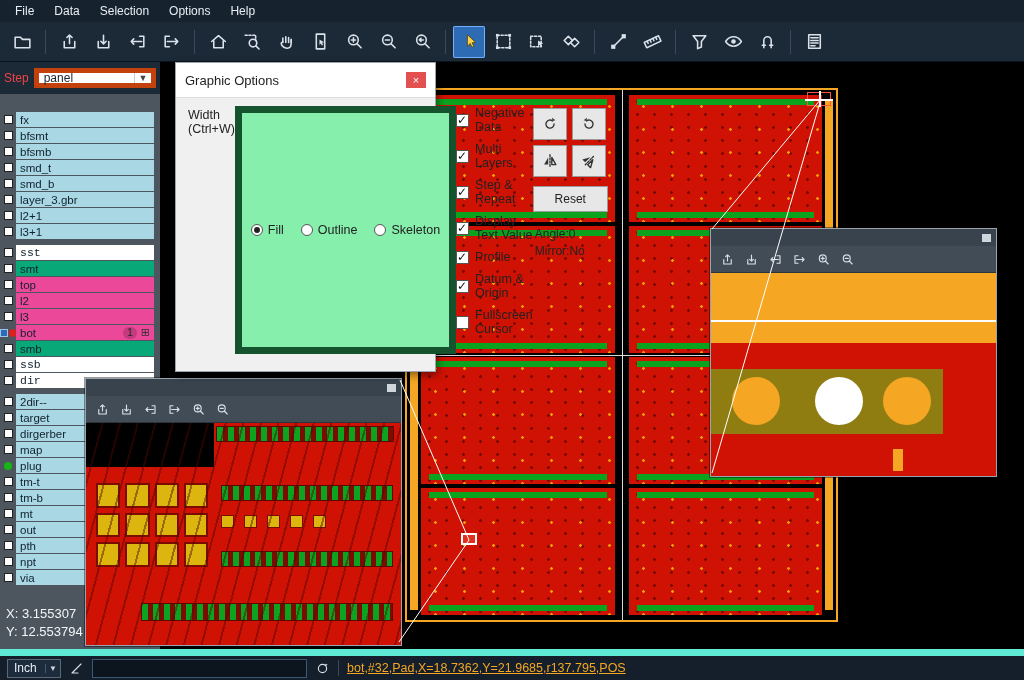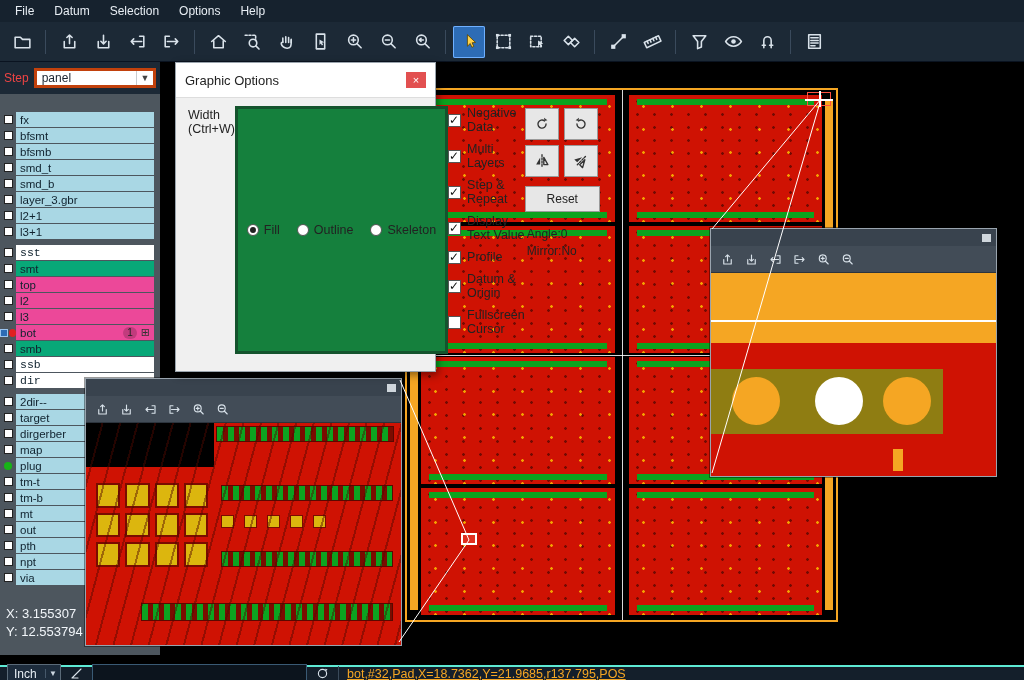--- a/index.html
+++ b/index.html
@@ -20,21 +20,21 @@
   .tbtn.active{background:#2d6cb5;box-shadow:inset 0 0 0 1px #6fb0ff;}
   .tsep{width:1px;height:24px;background:#3a4a5c;margin:0 6px;}
   .tico{stroke:#d9e2ea;fill:none;stroke-width:1.5;stroke-linecap:round;stroke-linejoin:round;}
   .dico{stroke:#333;fill:none;stroke-width:1.5;stroke-linecap:round;stroke-linejoin:round;}
 
   
   .sidebar{position:absolute;left:0;top:62px;width:160px;height:593px;background:#4d565e;
            display:flex;flex-direction:column;z-index:5;}
   .step-row{height:32px;background:#1c2936;display:flex;align-items:center;padding:0 4px;gap:5px;flex:none;}
   .step-label{color:#ef4444;font-size:12px;}
-  .step-select{flex:1;height:20px;background:#fff;border:3px solid #c2410c;display:flex;align-items:center;
+  .step-select{flex:1;height:20px;background:#fff;border:5px solid #c2410c;display:flex;align-items:center;
                font-size:12px;color:#1a2430;padding-left:5px;box-sizing:border-box;}
   .step-select .chev{margin-left:auto;border-left:1px solid #c8ccd0;height:100%;width:16px;display:flex;
                align-items:center;justify-content:center;color:#444;font-size:9px;}
   .layers{flex:1;overflow:hidden;padding-top:18px;}
   .layer-row{display:flex;align-items:stretch;height:15px;margin-bottom:1px;}
   .layer-row.is-gap{margin-top:6px;}
   .gutter{width:16px;flex:none;display:flex;align-items:center;justify-content:center;gap:1px;}
   .cbx{width:9px;height:9px;background:#fff;border:1px solid #222;box-sizing:border-box;}
   .sel-sq{display:none;width:8px;height:8px;background:#2d6cb5;border:1px solid #9cc6f0;box-sizing:border-box;}
   .dot{display:none;width:8px;height:8px;border-radius:50%;}
@@ -115,21 +115,21 @@
   
   .dlg{position:absolute;left:175px;top:62px;width:261px;height:310px;background:#f0f0f0;
        border:1px solid #9aa4ad;box-shadow:2px 3px 8px rgba(0,0,0,.45);z-index:30;
        box-sizing:border-box;display:flex;flex-direction:column;}
   .dlg-title{height:26px;background:#fff;display:flex;align-items:center;padding:4px 9px;flex:none;
              border-bottom:1px solid #ddd;font-size:13px;color:#222;}
   .dlg-close{margin-left:auto;width:20px;height:16px;background:#e25050;color:#fff;display:flex;
              align-items:center;justify-content:center;font-size:11px;line-height:11px;}
   .dlg-body{flex:1;padding:8px 10px 6px;display:flex;flex-direction:row;font-size:12.5px;color:#222;}
   .width-label{margin:2px 0 7px 2px;}
-  .radio-group{background:#15803d;border:3px solid #14532d;padding:7px 9px;display:flex;gap:17px;margin-bottom:11px;}
+  .radio-group{background:#86efac;border:7px solid #14532d;padding:7px 9px;display:flex;gap:17px;margin-bottom:11px;}
   .radio-item{display:flex;align-items:center;}
   .rdo{width:12px;height:12px;border:1px solid #555;border-radius:50%;background:#fff;position:relative;
        margin-right:5px;box-sizing:border-box;flex:none;}
   .is-selected .rdo::after{content:"";position:absolute;left:2px;top:2px;right:2px;bottom:2px;background:#222;border-radius:50%;}
   .main-cols{display:flex;flex:1;}
   .chk-col{display:flex;flex-direction:column;gap:8px;flex:1;}
   .chk-item{display:flex;align-items:center;}
   .cbox{width:13px;height:13px;background:#fff;border:1px solid #555;margin-right:6px;position:relative;
         box-sizing:border-box;flex:none;}
   .is-checked .cbox::after{content:"✓";position:absolute;left:0px;top:-2px;font-size:12px;color:#111;}
@@ -141,40 +141,40 @@
              display:flex;align-items:center;justify-content:center;margin-bottom:12px;}
   .angle-text,.mirror-text{font-size:12px;margin:3px 0 0 2px;}
   .close-btn{height:24px;margin-top:auto;background:#ececec;border:1px solid #9a9a9a;font-size:12.5px;
              display:flex;align-items:center;justify-content:center;}
 
   
   .callouts{position:absolute;left:0;top:0;z-index:40;pointer-events:none;}
   .callouts line{stroke:#fff;stroke-width:1;}
 
   
-  .statusbar{position:absolute;left:0;bottom:0;width:100%;height:15px;background:#141f2b;display:flex;
-             align-items:center;padding:0 7px;box-sizing:border-box;gap:8px;z-index:60;border-top:2px solid #5eead4;}
+  .statusbar{position:absolute;left:0;bottom:0;width:100%;height:31px;background:#141f2b;display:flex;
+             align-items:center;padding:0 7px;box-sizing:border-box;gap:8px;z-index:60;border-top:7px solid #5eead4;}
   .unit-select{width:54px;height:19px;border:1px solid #5a6a78;color:#e6edf3;font-size:12px;display:flex;
                align-items:center;padding-left:6px;background:#1d2c3c;box-sizing:border-box;}
   .unit-select .chev{margin-left:auto;width:14px;text-align:center;border-left:1px solid #46586a;font-size:8px;color:#cbd6e0;}
   .sb-ico svg{width:15px;height:15px;display:block;}
   .cmd-input{width:205px;height:17px;background:#0c141d;border:1px solid #3a5a74;color:#dfe8ee;
              font-size:11px;padding:0 4px;font-family:inherit;}
   .sb-sep{width:1px;height:16px;background:#3a4a5a;}
   .sb-status{color:#f5a623;font-size:12.5px;white-space:nowrap;text-decoration:underline;}
 </style>
 </head>
 <body>
 
 <div id="app">
 
   <div class="menubar">
 
   <span class="menu-item">File</span>
-      <span class="menu-item">Datum</span>
+      <span class="menu-item">Data</span>
       <span class="menu-item">Selection</span>
       <span class="menu-item">Options</span>
       <span class="menu-item">Help</span>
     </div>
 
   <div class="toolbar">
     <div class="tbtn">
         <svg viewBox="0 0 20 20">
           <path class="tico" d="M3 6h5l2 2h7v8H3z"></path>
         </svg>

